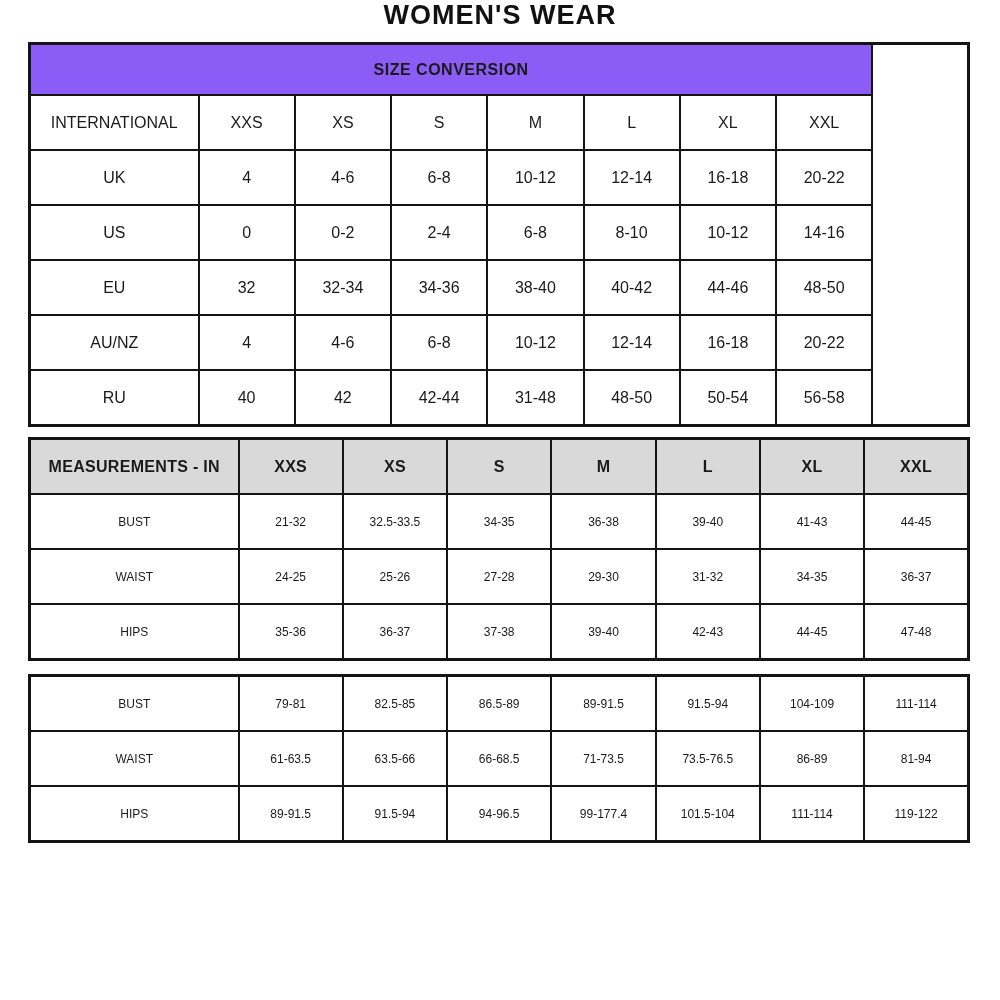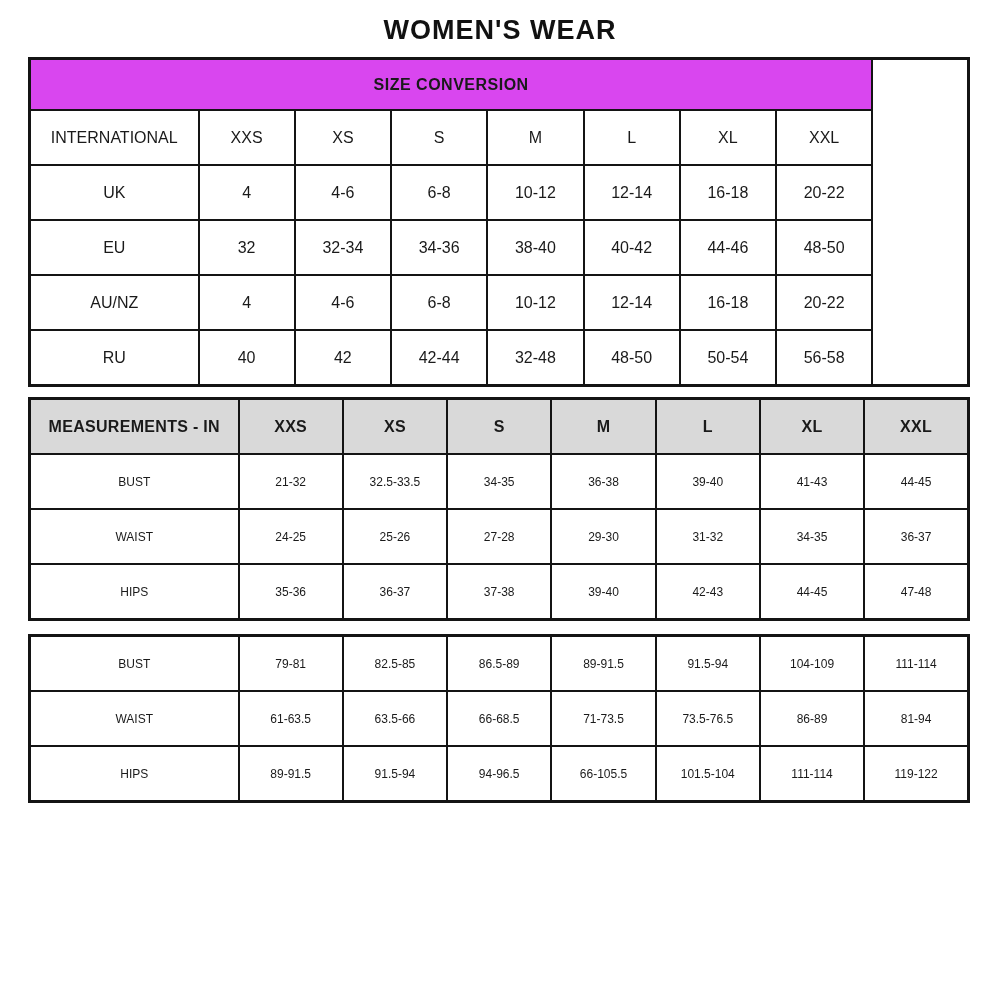--- a/index.html
+++ b/index.html
@@ -14,21 +14,20 @@
   .sheet {
     width: 1000px;
     height: 1000px;
     overflow: hidden;
   }
   .title {
     text-align: center;
     font-size: 27px;
     font-weight: 700;
     letter-spacing: 1px;
-    padding-top: 15px;
     height: 42px;
     line-height: 30px;
     color: #111111;
   }
   table {
     border-collapse: collapse;
     table-layout: fixed;
     width: 942px;
     margin-left: 28px;
     background: #ffffff;
@@ -40,21 +39,21 @@
     border-width: 2px;
     text-align: center;
     vertical-align: middle;
     padding: 0;
     overflow: hidden;
     white-space: nowrap;
   }
   
   .t1 { margin-top: 0px; }
   .t1 .hdr {
-    background: #d946ef;
+    background: #8b5cf6;
     height: 49px;
     font-weight: 700;
     font-size: 16px;
     letter-spacing: 0.5px;
   }
   .t1 tr.r td { height: 53px; font-size: 16px; }
   .t1 td.l { font-size: 15px; }
   
   .t2 { margin-top: 10px; }
   .t3 { margin-top: 13px; }
@@ -105,20 +104,30 @@
       <td class="l">UK</td>
       <td>4</td>
       <td>4-6</td>
       <td>6-8</td>
       <td>10-12</td>
       <td>12-14</td>
       <td>16-18</td>
       <td>20-22</td>
     </tr>
     <tr class="r">
+      <td class="l">US</td>
+      <td>0</td>
+      <td>0-2</td>
+      <td>2-4</td>
+      <td>6-8</td>
+      <td>8-10</td>
+      <td>10-12</td>
+      <td>14-16</td>
+    </tr>
+    <tr class="r">
       <td class="l">EU</td>
       <td>32</td>
       <td>32-34</td>
       <td>34-36</td>
       <td>38-40</td>
       <td>40-42</td>
       <td>44-46</td>
       <td>48-50</td>
     </tr>
     <tr class="r">
@@ -129,21 +138,21 @@
       <td>10-12</td>
       <td>12-14</td>
       <td>16-18</td>
       <td>20-22</td>
     </tr>
     <tr class="r">
       <td class="l">RU</td>
       <td>40</td>
       <td>42</td>
       <td>42-44</td>
-      <td>32-48</td>
+      <td>31-48</td>
       <td>48-50</td>
       <td>50-54</td>
       <td>56-58</td>
     </tr>
   </tbody>
     </table>
 
   <table class="tm t2">
     <colgroup>
       <col style="width:209px">
@@ -229,21 +238,21 @@
       <td>71-73.5</td>
       <td>73.5-76.5</td>
       <td>86-89</td>
       <td>81-94</td>
     </tr>
     <tr class="r">
       <td class="l">HIPS</td>
       <td>89-91.5</td>
       <td>91.5-94</td>
       <td>94-96.5</td>
-      <td>66-105.5</td>
+      <td>99-177.4</td>
       <td>101.5-104</td>
       <td>111-114</td>
       <td>119-122</td>
     </tr>
   </tbody>
     </table>
 
 </div>
 
 </body></html>

